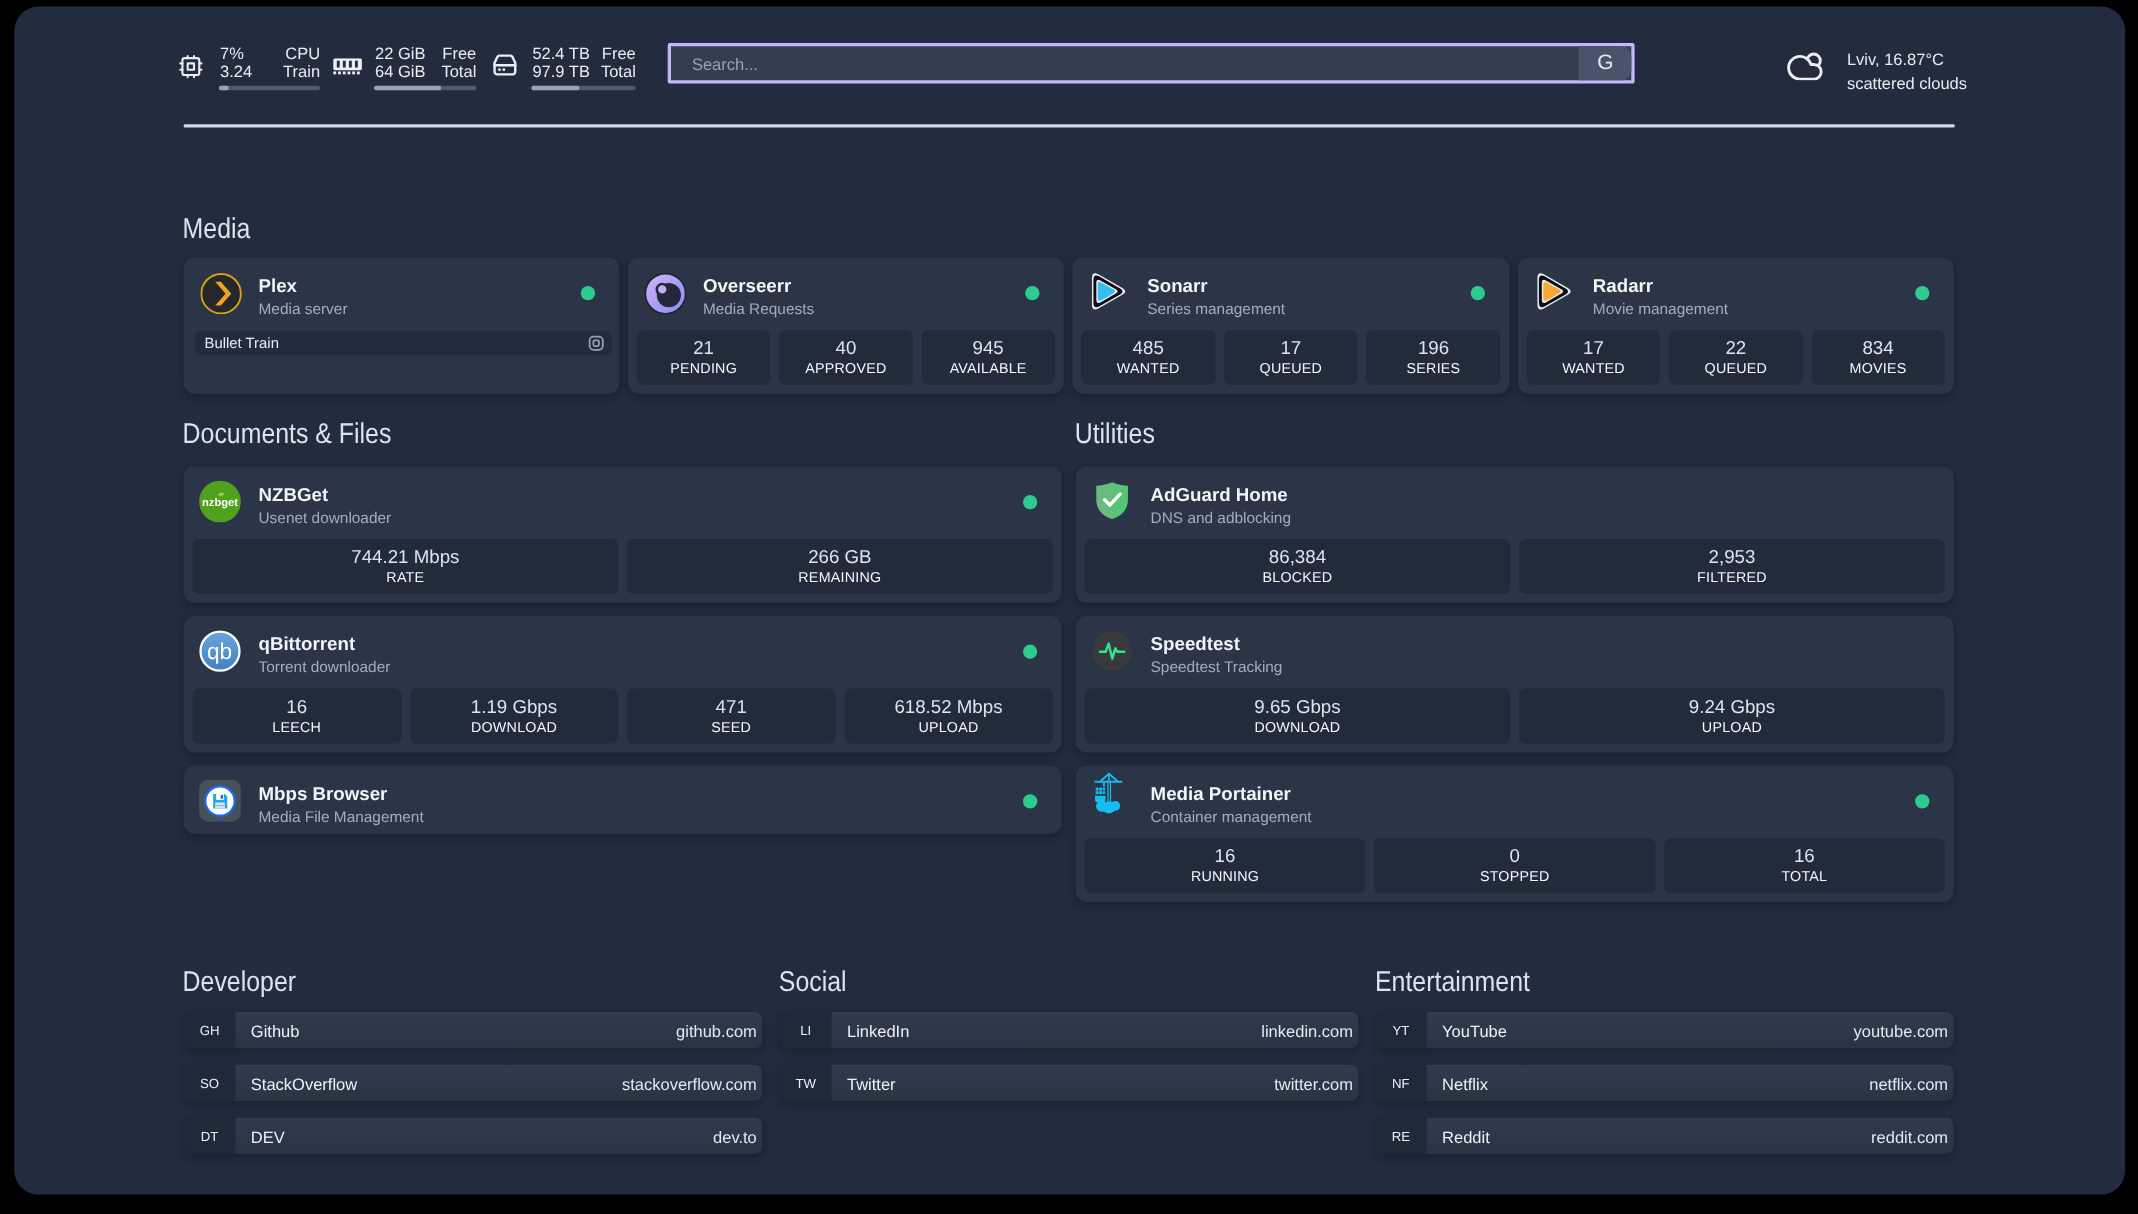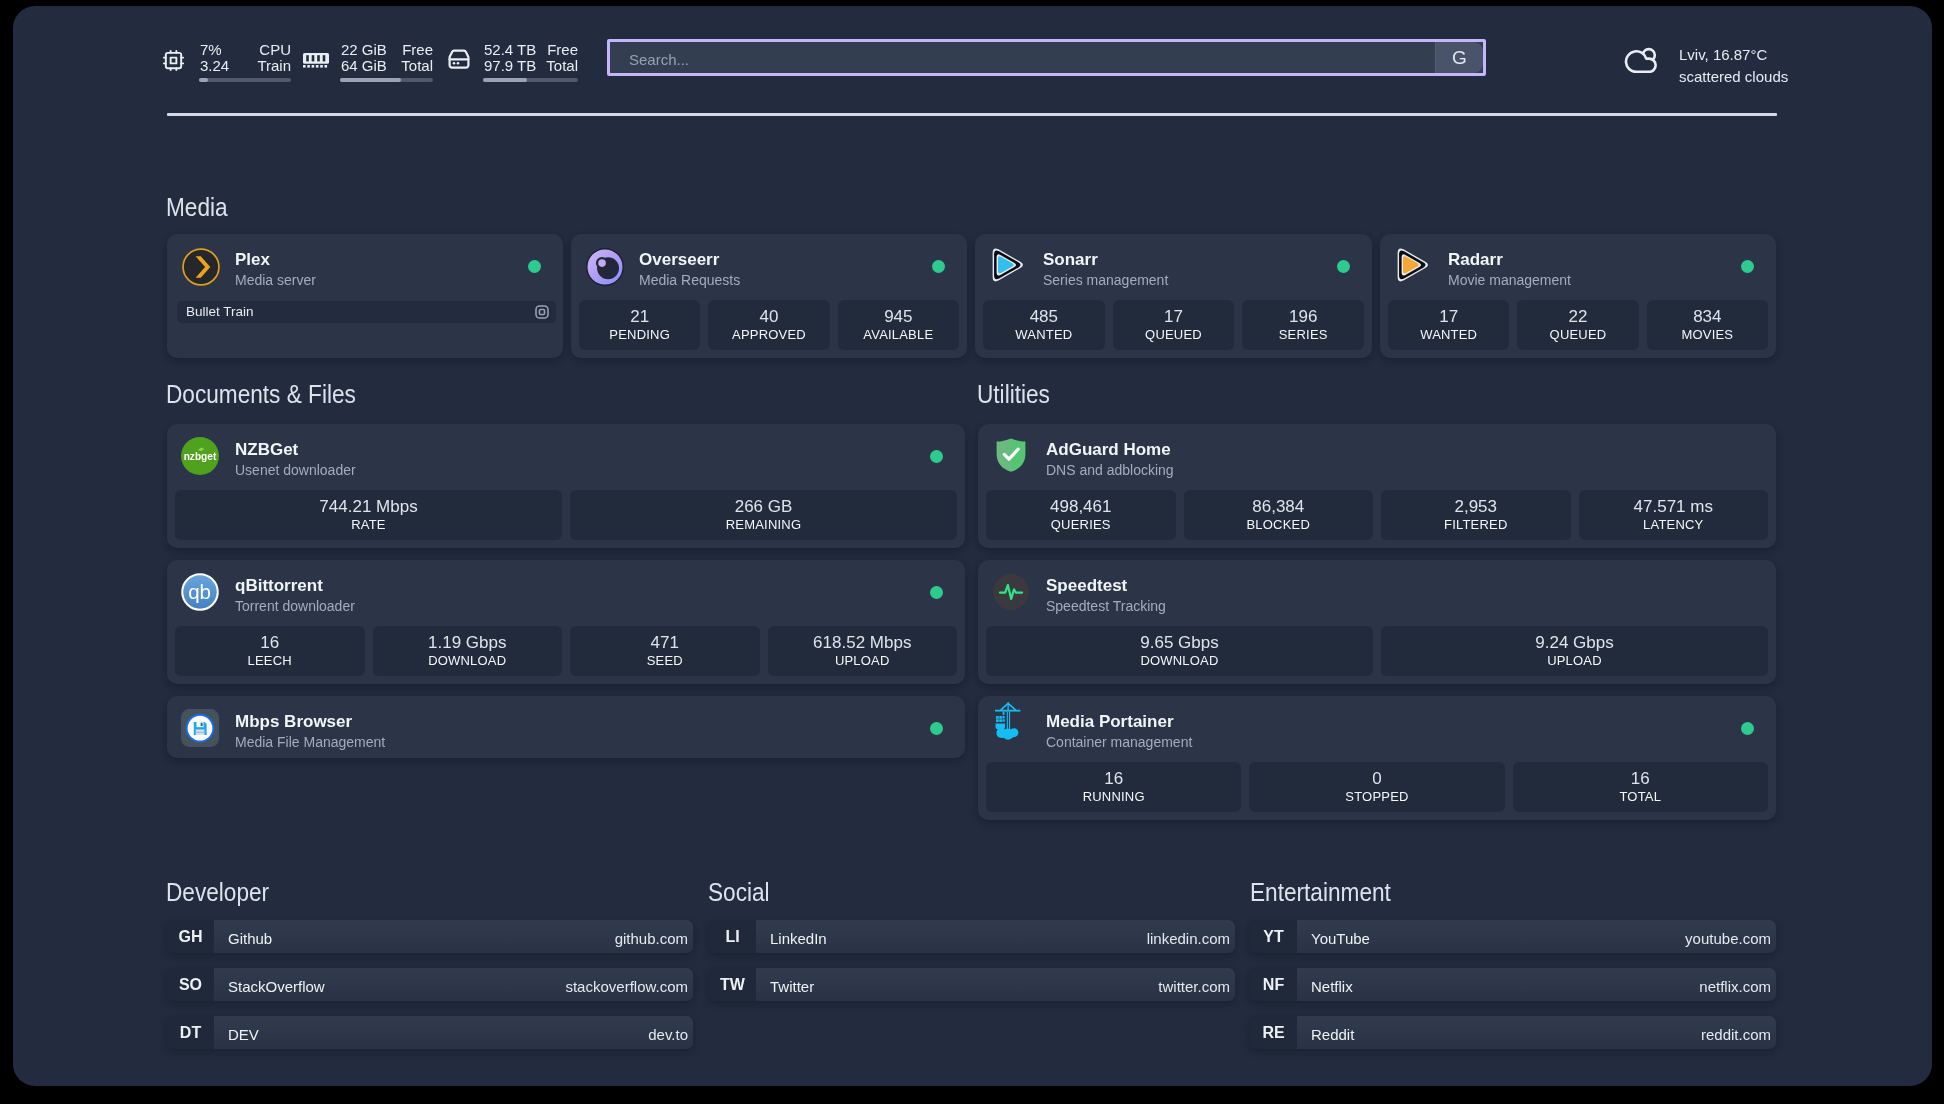--- a/index.html
+++ b/index.html
@@ -26,21 +26,21 @@
 .cs{position:absolute;left:68px;top:38px;font-size:14px;color:#a2adbe;white-space:nowrap}
 .dot{position:absolute;width:13px;height:13px;border-radius:50%;background:#2dcb8d;right:22px;top:26px}
 .stats{position:absolute;left:8px;right:8px;top:66px;height:50px;display:flex;gap:8px}
 .sb{flex:1;background:#212b3c;border-radius:6px;text-align:center;padding-top:7px;box-sizing:border-box;overflow:hidden}
 .sv{font-size:17px;color:#dfe4eb;line-height:20px;white-space:nowrap}
 .sl{font-size:13px;font-weight:400;color:#f4f6f9;line-height:16px;letter-spacing:.2px;white-space:nowrap}
 
 .prow{position:absolute;left:10px;right:7px;background:#242e3f;border-radius:5px}
 
 .bm{position:absolute;width:526px;height:33px;border-radius:7px;overflow:hidden;display:flex;box-shadow:0 3px 7px rgba(8,12,20,.3)}
-.ab{width:47px;background:#1f2939;color:#edf1f6;font-size:16px;font-weight:700;display:flex;align-items:center;justify-content:center;flex:none}
+.ab{width:47px;background:#1f2939;color:#edf1f6;font-size:12px;font-weight:400;display:flex;align-items:center;justify-content:center;flex:none}
 .nm{flex:1;background:linear-gradient(#303b4e,#293344);position:relative;font-size:15px;line-height:33px;color:#eef2f6}
 .nm .n{position:absolute;left:14px;top:1.5px}
 .nm .d{position:absolute;right:5px;top:1.5px;color:#e3e9f0}
 </style>
 </head>
 <body>
 <div class="win"></div>
 
 <div class="res" style="left:163px;width:128px">
   <svg class="a" style="left:-1px;top:5px" width="23" height="23" viewBox="0 0 24 24" fill="none" stroke="#e9edf4" stroke-width="2" stroke-linecap="round" stroke-linejoin="round">
@@ -275,34 +275,26 @@
           <stop offset="1" stop-color="#57c473"></stop>
         </linearGradient>
       </defs>
     <path d="M19 2.4 C23.9 4.5 29 5.5 33.4 5.5 V18 C33.4 27.6 27.2 33.4 19 35.8 C10.8 33.4 4.6 27.6 4.6 18 V5.5 C9 5.5 14.1 4.5 19 2.4 Z" fill="url(#agg)"></path>
     <path d="M12.2 18.4 L17 23.2 L26.2 13.2" stroke="#ffffff" stroke-width="3.2" fill="none" stroke-linecap="round" stroke-linejoin="round"></path>
   </svg>
   <div class="ct">AdGuard Home</div>
     <div class="cs">DNS and adblocking</div>
   <div class="stats">
     <div class="sb">
-        <div class="sv">498,461</div>
-        <div class="sl">QUERIES</div>
-      </div>
-    <div class="sb">
         <div class="sv">86,384</div>
         <div class="sl">BLOCKED</div>
       </div>
     <div class="sb">
         <div class="sv">2,953</div>
         <div class="sl">FILTERED</div>
-      </div>
-    <div class="sb">
-        <div class="sv">47.571 ms</div>
-        <div class="sl">LATENCY</div>
       </div>
   </div>
 </div>
 <div class="card" style="left:167px;top:560px;width:798px;height:124px">
   <svg class="cicon" style="left:14px;top:13px" width="36" height="36" viewBox="0 0 36 36">
     <defs>
         <linearGradient id="qbg" x1="0" y1="0" x2="0" y2="1">
           <stop offset="0" stop-color="#6aa5dd"></stop>
           <stop offset="1" stop-color="#4280c2"></stop>
         </linearGradient>

